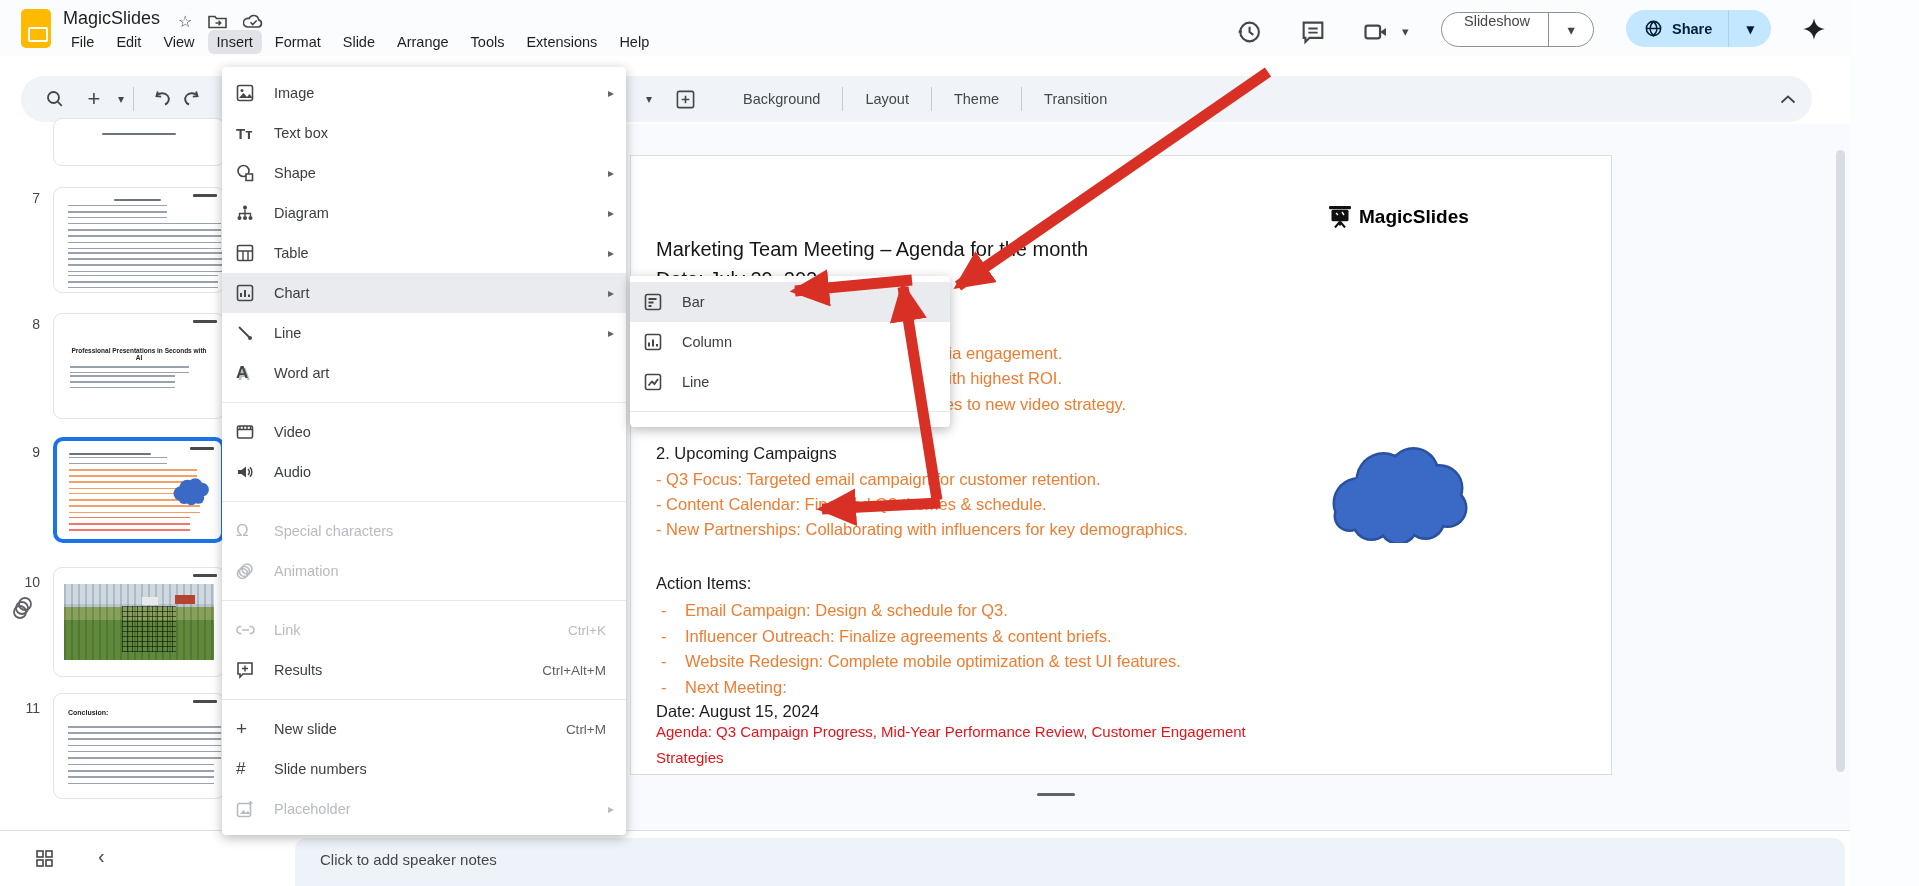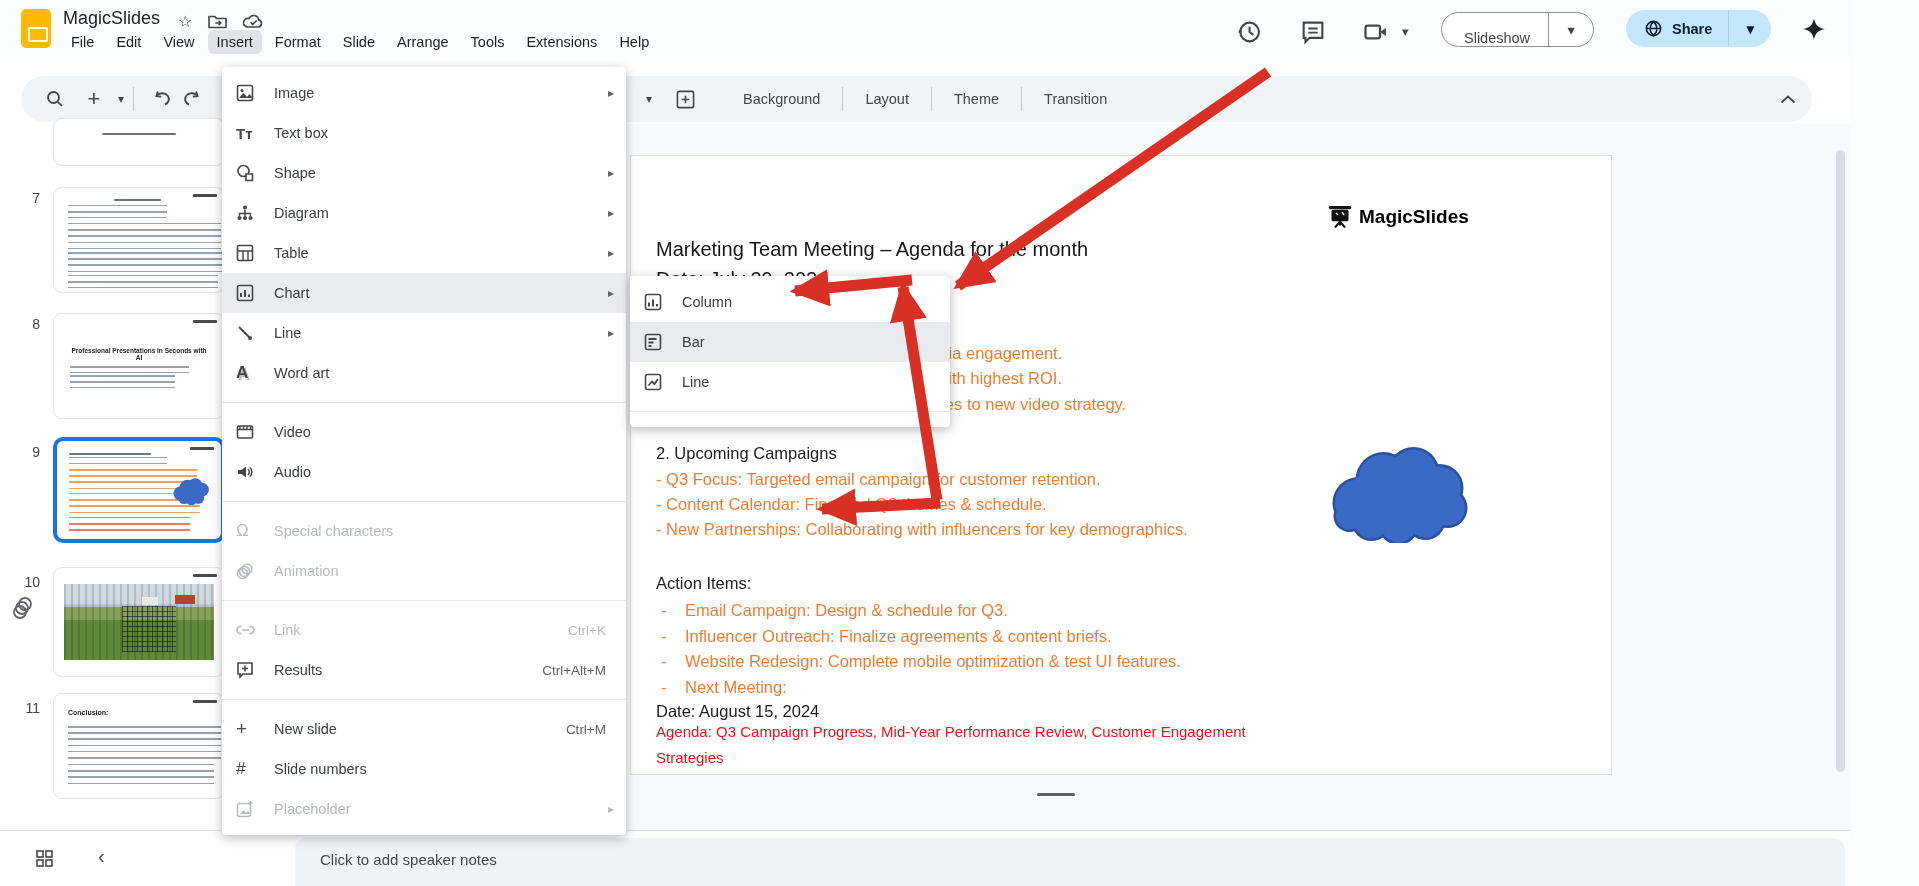--- a/index.html
+++ b/index.html
@@ -11,21 +11,21 @@
   .applogo{position:absolute;left:21px;top:9px;width:30px;height:39px;background:#ffba00;border-radius:5px}
   .applogo i{position:absolute;left:7px;top:18px;width:16px;height:11px;border:2.5px solid #fff;border-radius:2px}
   .doctitle{position:absolute;left:63px;top:8px;font-size:18px;color:#1f1f1f}
   .titleicons{position:absolute;left:178px;top:12px;display:flex;gap:16px;color:#444746;font-size:16px;align-items:center}
   .mbar{position:absolute;left:62px;top:30px;display:flex;gap:4px;font-size:14.5px;color:#1f1f1f}
   .mbar .mi-top{padding:3px 9px;border-radius:6px;line-height:18px}
   .mbar .mi-top.active{background:#e1e3e8}
   .hicons{position:absolute;top:18px;display:flex;align-items:center;color:#444746}
   .pill{position:absolute;display:flex;align-items:center;border-radius:24px;font-size:14.5px}
   #slideshow-pill{left:1441px;top:12px;height:33px;border:1px solid #8e918f;color:#444746;background:#fff}
-  #slideshow-pill .seg1{padding:0 18px 0 22px;display:flex;align-items:flex-end;height:100%}
+  #slideshow-pill .seg1{padding:0 18px 0 22px;display:flex;align-items:flex-start;height:100%}
   #slideshow-pill .seg2{width:44px;display:flex;align-items:center;justify-content:center;border-left:1px solid #8e918f;height:100%}
   #share-pill{left:1626px;top:10px;height:37px;background:#c2e7ff;color:#001d35;font-weight:bold}
   #share-pill .seg1{display:flex;align-items:center;gap:9px;padding:0 16px 0 18px;height:100%}
   #share-pill .seg2{width:42px;display:flex;align-items:center;justify-content:center;border-left:1px solid #aad2ef;height:100%}
   .avatar{position:absolute;left:1856px;top:11px;width:36px;height:36px;border-radius:50%;background:#ececf0}
   
   #tpill{position:absolute;left:21px;top:76px;width:1791px;height:46px;border-radius:24px;background:#f0f4f9}
   .tico{position:absolute;top:0;height:46px;display:flex;align-items:center;justify-content:center;color:#444746}
   .tdiv{position:absolute;top:11px;width:1px;height:24px;background:#c7cad1}
   .ttabs{position:absolute;left:700px;top:0;height:46px;display:flex;align-items:center;font-size:14.5px;color:#444746}
@@ -532,37 +532,37 @@
             <path d="M4 14 l3.5-4 2.5 3 2-2.2 2 3.2z" fill="#b7bbc1"></path>
             <path d="M14.5 1 v4 M12.5 3 h4" stroke="#b7bbc1" stroke-width="1.4"></path>
           </svg>
         </span>
       <span class="lbl">Placeholder</span>
         <span class="arr" style="color:#b7bbc1">▸</span>
     </div>
   </div>
 
   <div class="menu" id="chartmenu">
+    <div class="mrow active">
+      <span class="ic">
+          <svg class="mic" width="18" height="18" viewBox="0 0 18 18">
+            <rect x="1.5" y="1.5" width="15" height="15" rx="2" fill="none" stroke="#444746" stroke-width="1.6"></rect>
+            <path d="M4.5 6 h8 M4.5 9.5 h5 M4.5 13 h3" stroke="#444746" stroke-width="2"></path>
+          </svg>
+        </span>
+      <span class="lbl">Bar</span>
+    </div>
     <div class="mrow">
       <span class="ic">
           <svg class="mic" width="18" height="18" viewBox="0 0 18 18">
             <rect x="1.5" y="1.5" width="15" height="15" rx="2" fill="none" stroke="#444746" stroke-width="1.6"></rect>
             <path d="M5 13.5 v-4 M9 13.5 v-7 M13 13.5 v-2.5" stroke="#444746" stroke-width="2"></path>
           </svg>
         </span>
       <span class="lbl">Column</span>
-    </div>
-    <div class="mrow active">
-      <span class="ic">
-          <svg class="mic" width="18" height="18" viewBox="0 0 18 18">
-            <rect x="1.5" y="1.5" width="15" height="15" rx="2" fill="none" stroke="#444746" stroke-width="1.6"></rect>
-            <path d="M4.5 6 h8 M4.5 9.5 h5 M4.5 13 h3" stroke="#444746" stroke-width="2"></path>
-          </svg>
-        </span>
-      <span class="lbl">Bar</span>
     </div>
     <div class="mrow">
       <span class="ic">
           <svg class="mic" width="18" height="18" viewBox="0 0 18 18">
             <rect x="1.5" y="1.5" width="15" height="15" rx="2" fill="none" stroke="#444746" stroke-width="1.6"></rect>
             <path d="M4.5 12.5 l3.5-4 2.5 2.5 3.5-5" fill="none" stroke="#444746" stroke-width="1.8"></path>
           </svg>
         </span>
       <span class="lbl">Line</span>
     </div>

